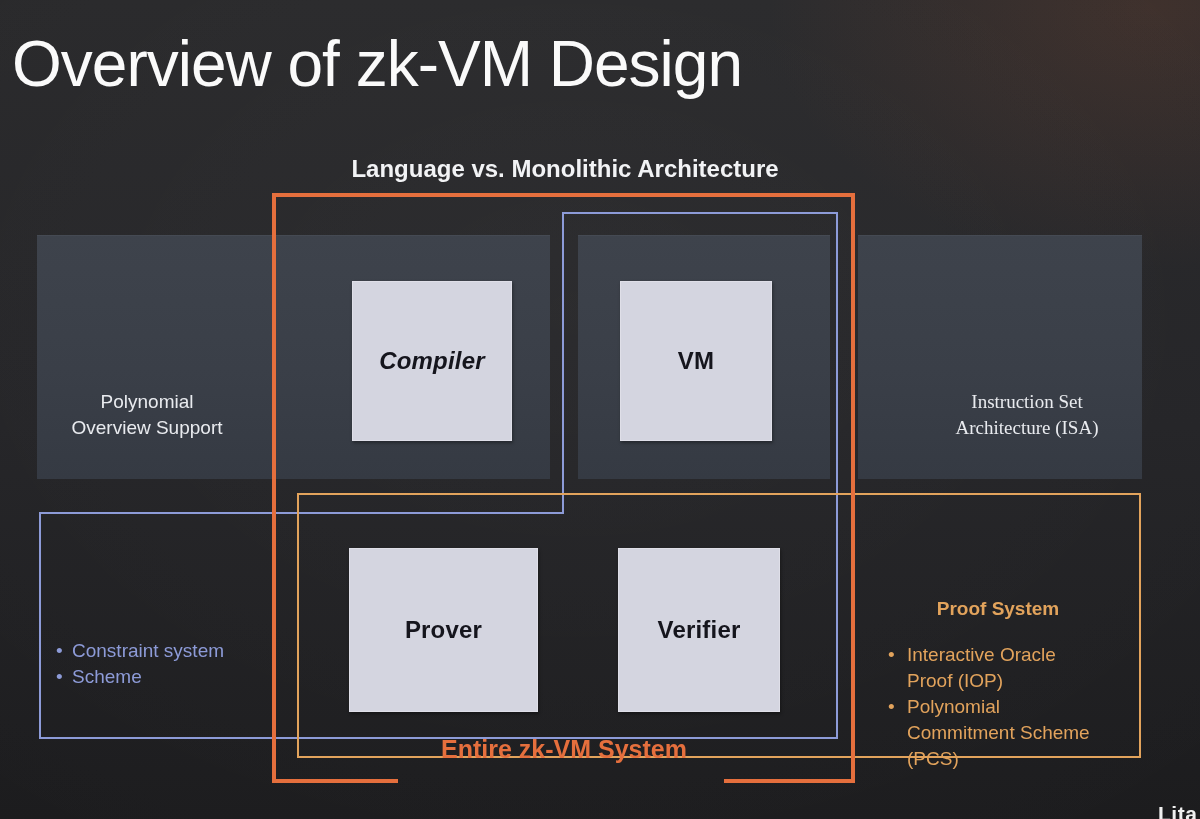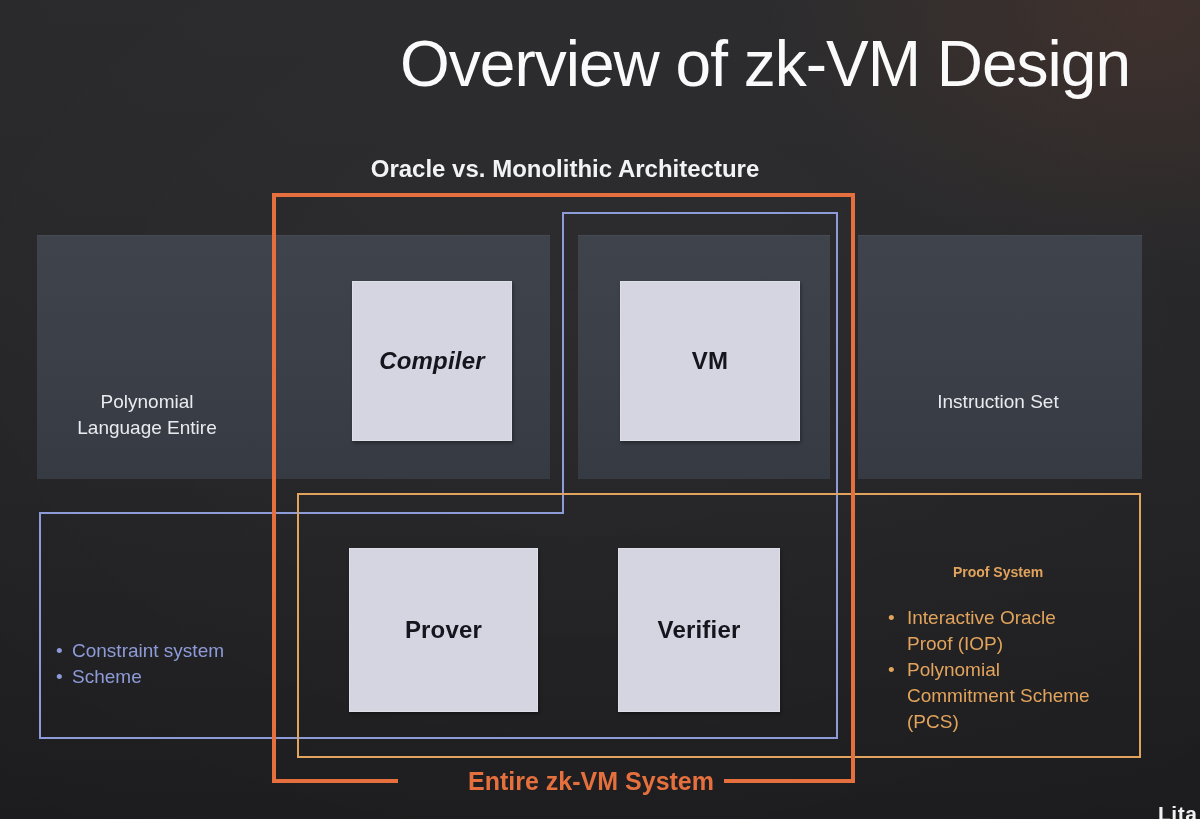--- a/index.html
+++ b/index.html
@@ -9,22 +9,22 @@
     overflow:hidden;
     font-family:"Liberation Sans","DejaVu Sans",sans-serif;
     background:
       radial-gradient(620px 420px at 96% 1%, rgba(148,78,48,0.20), transparent 62%),
       radial-gradient(1500px 1050px at 48% 38%, rgba(255,255,255,0.035), transparent 72%),
       linear-gradient(180deg,#28282a 0%,#232326 52%,#1b1b1d 100%);
   }
   
   .title{
     position:absolute;left:0;top:26px;width:1130px;
-    text-align:right;color:#fafafa;
-    font-size:64px;line-height:1.2;letter-spacing:-1px;font-weight:400;
+    text-align:left;color:#fafafa;
+    font-size:64px;line-height:1.2;letter-spacing:-1px;font-weight:400;padding-left:12px;
   }
   .subtitle{
     position:absolute;left:0;top:155px;width:1130px;
     text-align:center;color:#f2f3f5;
     font-size:24px;font-weight:bold;letter-spacing:0px;
   }
   
   .band{
     position:absolute;top:235px;height:244px;
     background:linear-gradient(180deg,#3e434c 0%,#3a3f48 55%,#353a43 100%);
@@ -32,59 +32,59 @@
   }
   .band-a{left:37px;width:513px;}
   .band-b{left:578px;width:252px;}
   .band-c{left:858px;width:284px;}
   .band-label{
     position:absolute;top:389px;width:210px;
     text-align:center;color:#e9ebef;
     font-size:19px;line-height:26px;font-weight:400;
   }
   .band-label.pls{left:42px;}
-  .band-label.isa{left:893px;}
+  .band-label.isa{left:922px;font-family:Liberation Serif, serif;}
   
   .outline-svg{position:absolute;left:0;top:0;pointer-events:none;}
   .thin-orange-rect{
     position:absolute;left:297px;top:493px;width:844px;height:265px;
     border:2px solid var(--accent-light-orange,#e2a35c);
     box-sizing:border-box;
   }
   .thick-orange-rect{
     position:absolute;left:272px;top:193px;width:583px;height:590px;
     border:4px solid var(--accent-red-orange,#e56f3d);
     border-bottom:none;box-sizing:border-box;
   }
   .thick-orange-seg{
     position:absolute;top:779px;height:4px;
     background:var(--accent-red-orange,#e56f3d);
   }
   .seg-left{left:272px;width:126px;}
   .seg-right{left:724px;width:131px;}
   .entire-label{
-    position:absolute;left:414px;top:766px;width:300px;
-    text-align:right;color:var(--accent-red-orange,#e56f3d);
+    position:absolute;left:414px;top:734px;width:300px;
+    text-align:center;color:var(--accent-red-orange,#e56f3d);
     font-size:25px;line-height:30px;font-weight:bold;
   }
   
   .module{
     position:absolute;
     background:var(--box-fill,#d4d5e0);
     box-shadow:inset 0 0 0 1px rgba(255,255,255,0.25), 1px 2px 3px rgba(0,0,0,0.35);
     display:flex;align-items:center;justify-content:center;
     color:var(--box-text,#15151d);
     font-size:24px;font-weight:bold;letter-spacing:0.2px;
   }
   .m-compiler{left:352px;top:281px;width:160px;height:160px;font-style:italic;}
-  .m-vm{left:620px;top:281px;width:180px;height:160px;}
+  .m-vm{left:620px;top:281px;width:152px;height:160px;}
   .m-prover{left:349px;top:548px;width:189px;height:164px;}
   .m-verifier{left:618px;top:548px;width:162px;height:164px;}
   
-  .panel-heading{font-size:14px;font-weight:bold;line-height:24px;}
+  .panel-heading{font-size:19px;font-weight:bold;line-height:24px;margin-top:37px;}
   .panel ul{list-style:none;margin:13px 16px 0 0;padding:0;}
   .panel li{
     position:relative;font-size:19px;line-height:26px;font-weight:400;
   }
   .arith{
     position:absolute;left:52px;top:625px;width:240px;
     color:var(--accent-periwinkle,#8d9bd8);
   }
   .arith .panel-heading{padding-left:20px;}
   .arith li{padding-left:20px;}
@@ -102,32 +102,33 @@
     position:absolute;left:1158px;top:802px;
     color:#f0f0f0;font-size:21px;font-weight:bold;letter-spacing:0.5px;
   }
 </style>
 </head>
 <body>
 
 <div id="canvas">
 
   <div class="title">Overview of zk-VM Design</div>
-  <div class="subtitle">Oracle vs. Monolithic Architecture</div>
+  <div class="subtitle">Language vs. Monolithic Architecture</div>
 
   <div class="band band-a"></div>
   <div class="band band-b"></div>
   <div class="band band-c"></div>
 
   <div class="band-label pls">
     <div>Polynomial</div>
-    <div>Language Entire</div>
+    <div>Overview Support</div>
   </div>
   <div class="band-label isa">
     <div>Instruction Set</div>
+    <div>Architecture (ISA)</div>
   </div>
 
   <svg class="outline-svg" width="1200" height="819" viewBox="0 0 1200 819">
     <polygon points="563,213 837,213 837,738 40,738 40,513 563,513" fill="none" stroke="var(--accent-periwinkle,#8d9bd8)" stroke-width="2"></polygon>
   </svg>
 
   <div class="thin-orange-rect"></div>
 
   <div class="thick-orange-rect"></div>
   <div class="thick-orange-seg seg-left"></div>

